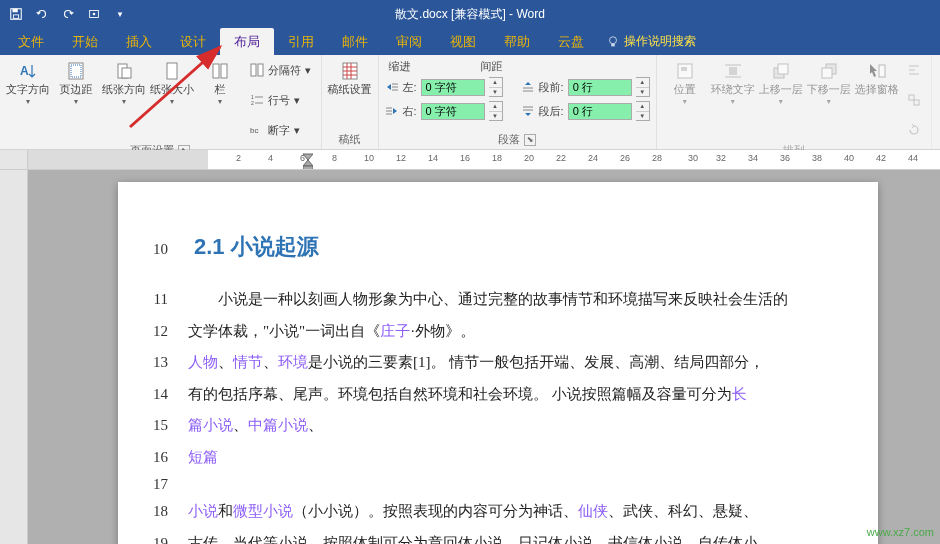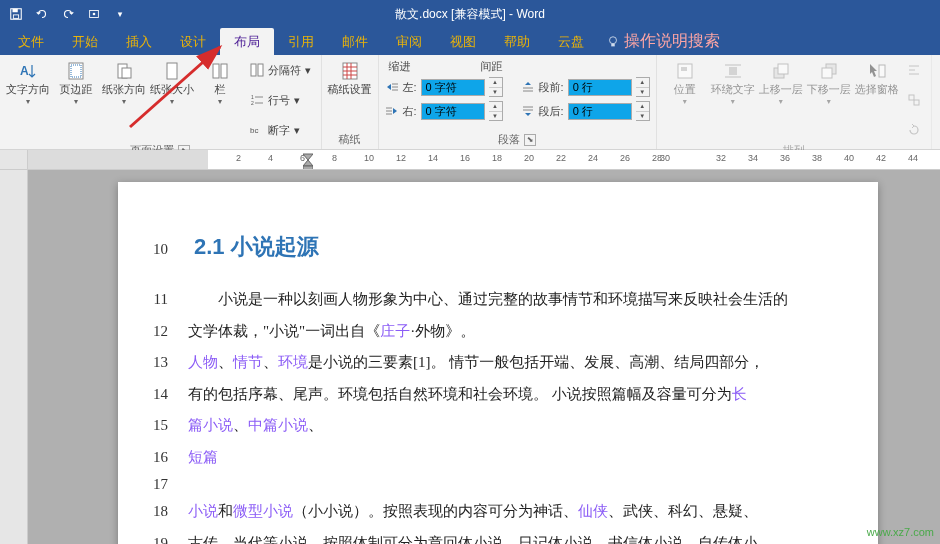--- a/index.html
+++ b/index.html
@@ -9,41 +9,41 @@
 .titlebar { background: #2b579a; height: 28px; display: flex; align-items: center; color: #fff; font-size: 12px; position: relative; }
 .titlebar-left { display: flex; align-items: center; gap: 2px; padding-left: 4px; }
 .qat-btn { width: 24px; height: 24px; display: flex; align-items: center; justify-content: center; color: #fff; font-size: 12px; }
 .qat-btn svg { width: 14px; height: 14px; }
 .titlebar-center { position: absolute; left: 50%; transform: translateX(-50%); white-space: nowrap; }
 
 
 .menubar { background: #2b579a; height: 27px; display: flex; align-items: stretch; padding-left: 4px; }
 .menu-tab { padding: 0 14px; display: flex; align-items: center; color: #eab308; font-size: 13px; cursor: pointer; }
 .menu-tab.active { background: #f3f3f3; color: #4c1d95; border-top-left-radius: 2px; border-top-right-radius: 2px; position: relative; z-index: 2; }
-.tell-me { display: flex; align-items: center; color: #fca5a5; font-size: 16px; margin-left: 8px; gap: 4px; }
+.tell-me { display: flex; align-items: center; color: #fde047; font-size: 12px; margin-left: 8px; gap: 4px; }
 
 
 .ribbon { background: #f3f3f3; height: 95px; border-bottom: 1px solid #d4d4d4; display: flex; }
 .ribbon-group { display: flex; flex-direction: column; border-right: 1px solid #e1e1e1; padding: 4px 6px 2px 6px; }
 .ribbon-group-content { flex: 1; display: flex; align-items: flex-start; gap: 4px; }
 .ribbon-group-label { text-align: center; font-size: 11px; color: #666; margin-top: 2px; display: flex; justify-content: center; align-items: center; gap: 4px; }
 .dlg-launcher { width: 12px; height: 12px; border: 1px solid #aaa; font-size: 8px; display: flex; align-items: center; justify-content: center; color: #666; }
 
 .big-btn { display: flex; flex-direction: column; align-items: center; justify-content: flex-start; width: 44px; padding-top: 2px; font-size: 11px; color: #444; gap: 2px; cursor: pointer; }
 .big-btn .ico { width: 20px; height: 20px; }
 .big-btn .lbl { text-align: center; line-height: 1.1; }
 .big-btn .caret { font-size: 8px; color: #666; }
 
 .small-btn-col { display: flex; flex-direction: column; gap: 8px; }
 .small-btn { display: flex; align-items: center; gap: 4px; font-size: 11px; color: #444; padding: 2px 4px; height: 22px; cursor: pointer; white-space: nowrap; }
 .small-btn .ico { width: 14px; height: 14px; }
 
 .para-row { display: flex; align-items: center; gap: 4px; height: 22px; }
 .para-label { font-size: 11px; color: #444; white-space: nowrap; }
-.para-input { width: 64px; height: 17px; border: 1px solid #ababab; background: #0ea5e9; font-size: 11px; padding: 0 4px; display: flex; align-items: center; }
+.para-input { width: 64px; height: 17px; border: 1px solid #ababab; background: #86efac; font-size: 11px; padding: 0 4px; display: flex; align-items: center; }
 .spinner { width: 14px; height: 20px; border: 1px solid #ababab; border-left: none; display: flex; flex-direction: column; }
 .spinner div { flex: 1; display: flex; align-items: center; justify-content: center; font-size: 6px; color: #555; border-bottom: 1px solid #ccc; }
 .spinner div:last-child { border-bottom: none; }
 
 
 .ruler-area { background: #fff; height: 20px; display: flex; border-bottom: 1px solid #ccc; }
 .ruler-corner { width: 28px; background: #e6e6e6; border-right: 1px solid #ccc; }
 .ruler { flex: 1; position: relative; background: #fff; font-size: 9px; color: #666; overflow: hidden; }
 .ruler-gray { position: absolute; top: 0; bottom: 0; background: #dcdcdc; }
 .ruler-num { position: absolute; top: 3px; }
@@ -360,21 +360,21 @@
       <div class="ruler-num" style="left: 336px;">10</div>
       <div class="ruler-num" style="left: 368px;">12</div>
       <div class="ruler-num" style="left: 400px;">14</div>
       <div class="ruler-num" style="left: 432px;">16</div>
       <div class="ruler-num" style="left: 464px;">18</div>
       <div class="ruler-num" style="left: 496px;">20</div>
       <div class="ruler-num" style="left: 528px;">22</div>
       <div class="ruler-num" style="left: 560px;">24</div>
       <div class="ruler-num" style="left: 592px;">26</div>
       <div class="ruler-num" style="left: 624px;">28</div>
-      <div class="ruler-num" style="left: 632px;">30</div>
+      <div class="ruler-num" style="left: 660px;">30</div>
       <div class="ruler-num" style="left: 688px;">32</div>
       <div class="ruler-num" style="left: 720px;">34</div>
       <div class="ruler-num" style="left: 752px;">36</div>
       <div class="ruler-num" style="left: 784px;">38</div>
       <div class="ruler-num" style="left: 816px;">40</div>
       <div class="ruler-num" style="left: 848px;">42</div>
       <div class="ruler-num" style="left: 880px;">44</div>
       <div style="position: absolute; left: 275px; top: 0px; width: 10px; height: 20px;"><svg width="10" height="20">
           <path d="M0 4 L10 4 L5 10 Z" fill="#aaa" stroke="#666"></path>
           <path d="M0 16 L10 16 L5 10 Z" fill="#aaa" stroke="#666"></path>

